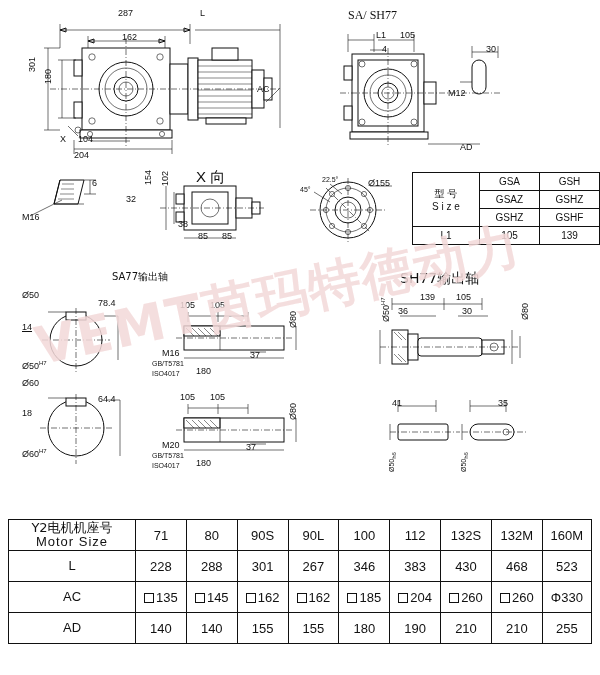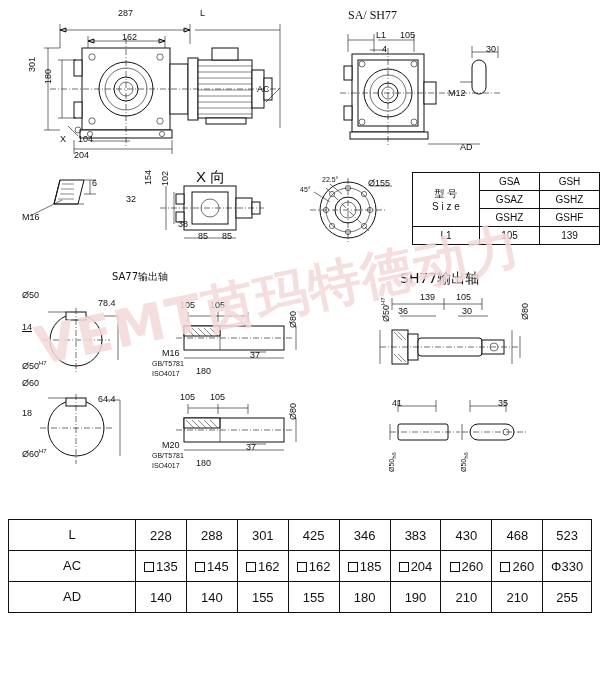--- a/index.html
+++ b/index.html
@@ -400,26 +400,41 @@
   <div class="abs lbl" style="left:498px;top:398px;text-align:center;">35</div>
   <div class="abs lbl xs" style="left:388px;top:472px;transform:rotate(-90deg);transform-origin:left top;"><span>Ø50</span><sub style="font-size:6px;">h6</sub></div>
   <div class="abs lbl xs" style="left:460px;top:472px;transform:rotate(-90deg);transform-origin:left top;"><span>Ø50</span><sub style="font-size:6px;">h6</sub></div>
 
   <div class="wm">
     <span>VEMT茵玛特德动力</span>
   </div>
 
   <table class="tbl-motor">
     <tbody>
+        <tr>
+      <td class="head">
+        <div class="lbl cn" style="font-size:13px;">Y2电机机座号</div>
+        <div class="lbl" style="font-size:13px;letter-spacing:1px;">Motor Size</div>
+      </td>
+      <td>71</td>
+      <td>80</td>
+      <td>90S</td>
+      <td>90L</td>
+      <td>100</td>
+      <td>112</td>
+      <td>132S</td>
+      <td>132M</td>
+      <td>160M</td>
+    </tr>
     <tr>
       <td class="head">L</td>
       <td>228</td>
       <td>288</td>
       <td>301</td>
-      <td>425</td>
+      <td>267</td>
       <td>346</td>
       <td>383</td>
       <td>430</td>
       <td>468</td>
       <td>523</td>
     </tr>
     <tr>
       <td class="head">AC</td>
       <td><span class="sqbox"></span><span>135</span></td>
       <td><span class="sqbox"></span><span>145</span></td>

